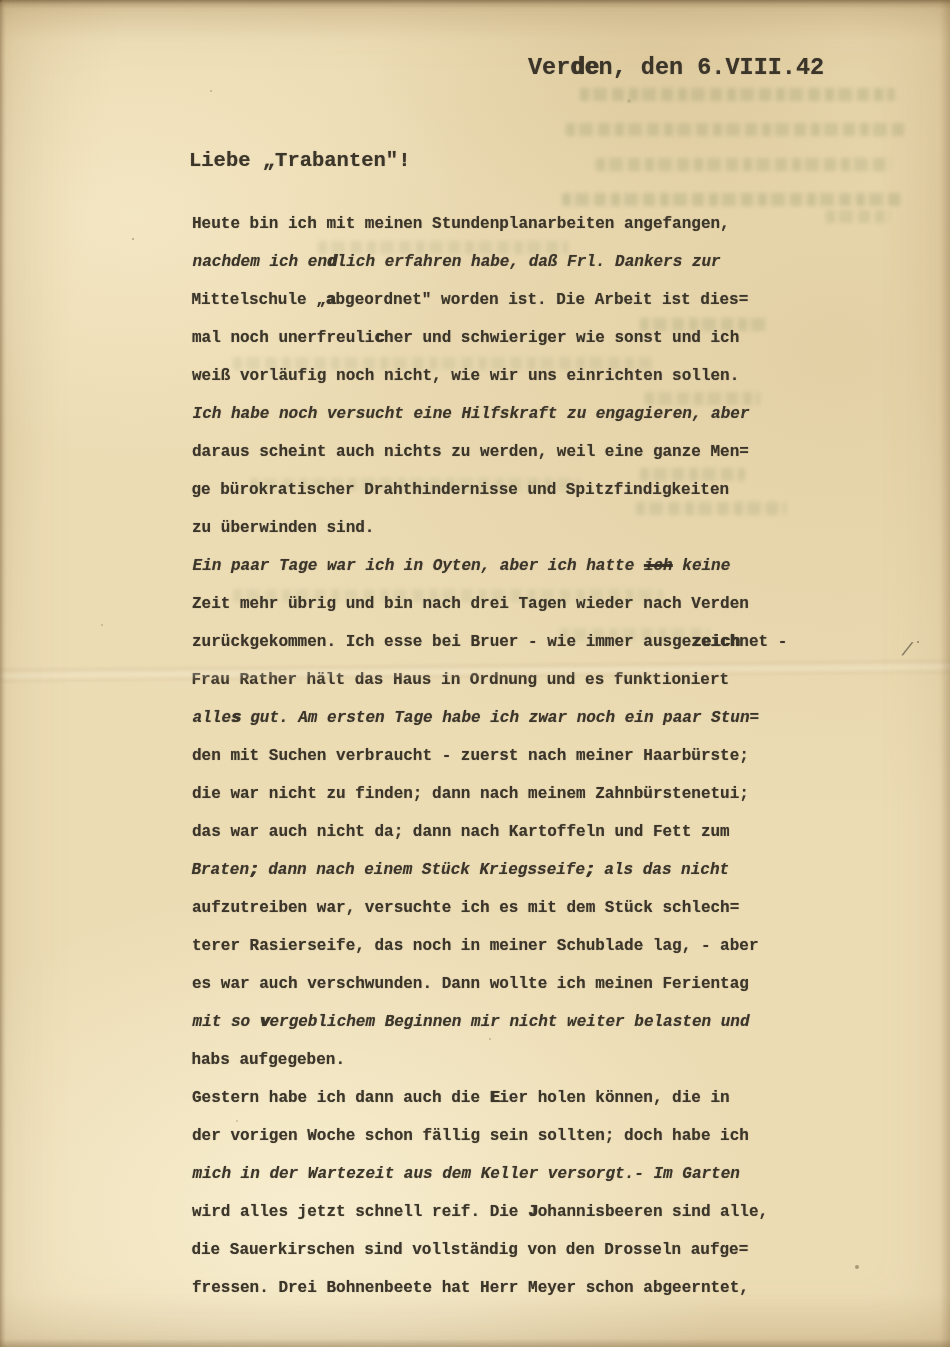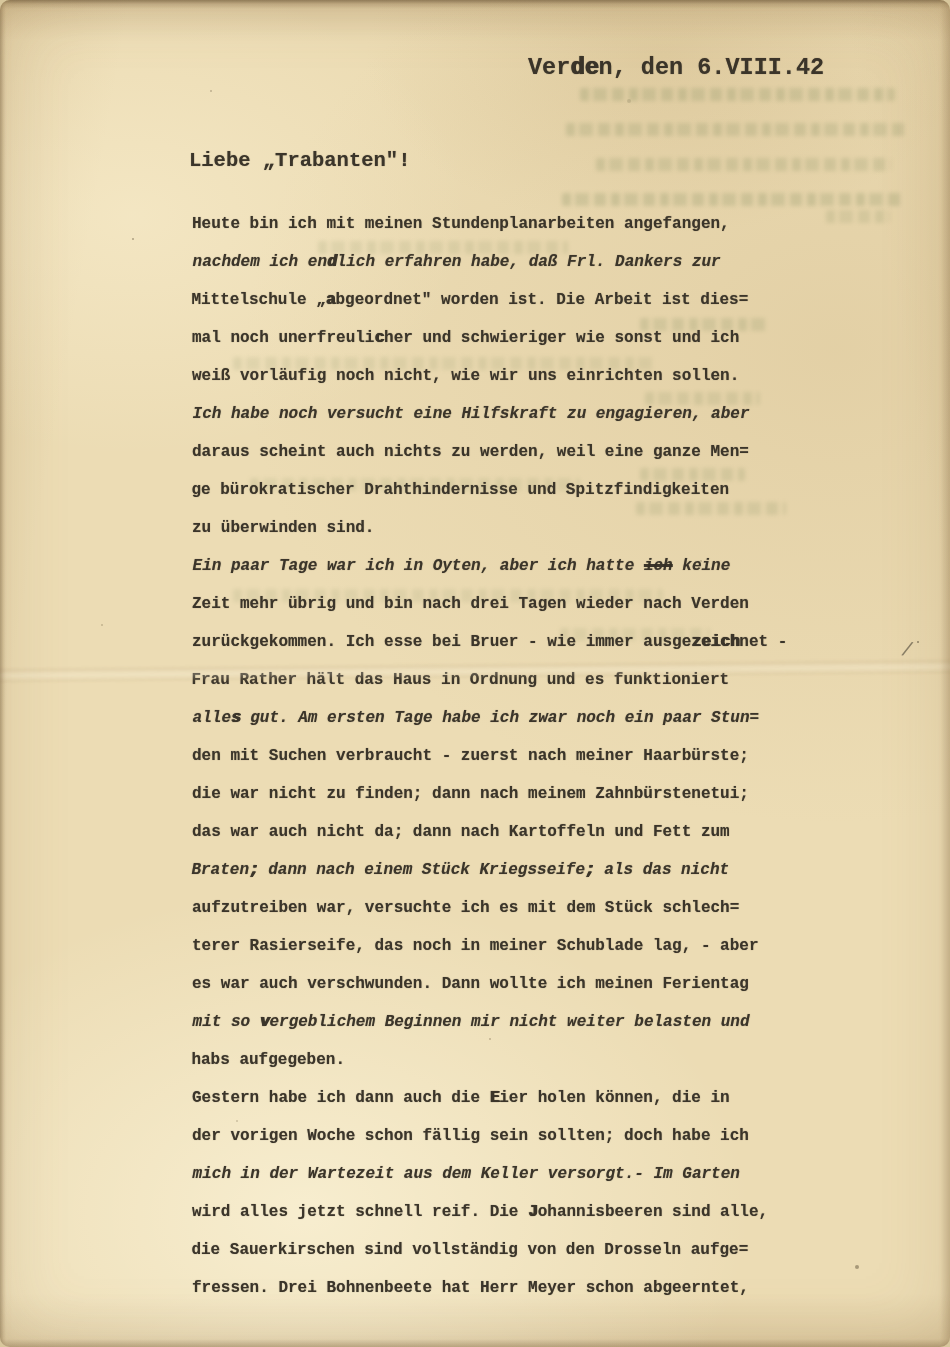--- a/index.html
+++ b/index.html
@@ -11,21 +11,20 @@
     background-color:#ecdcb4;
     background-image:
       radial-gradient(ellipse 720px 520px at 32% 90%, rgba(255,249,225,.60), transparent 62%),
       radial-gradient(ellipse 560px 400px at 14% 16%, rgba(252,242,212,.45), transparent 60%),
       radial-gradient(ellipse 900px 720px at 88% 26%, rgba(203,177,128,.28), transparent 66%),
       radial-gradient(ellipse 500px 300px at 70% 4%, rgba(196,170,120,.30), transparent 60%),
       linear-gradient(100deg, rgba(188,158,108,.20) 0%, transparent 11%),
       linear-gradient(260deg, rgba(188,158,108,.18) 0%, transparent 9%),
       linear-gradient(180deg, rgba(166,136,92,.28) 0%, transparent 3%),
       linear-gradient(0deg, rgba(166,136,92,.22) 0%, transparent 4%);
-    border-radius: 10px;
   }
   .vignette{
     position:absolute;inset:0;pointer-events:none;
     box-shadow:inset 0 0 70px rgba(146,115,70,.20), inset 0 0 14px rgba(146,115,70,.14);
   }
   .edge-top{
     position:absolute;left:0;top:0;width:100%;height:9px;
     background:linear-gradient(180deg, rgba(88,69,42,.55), rgba(120,96,60,.22) 45%, transparent);
   }
   .edge-left{

